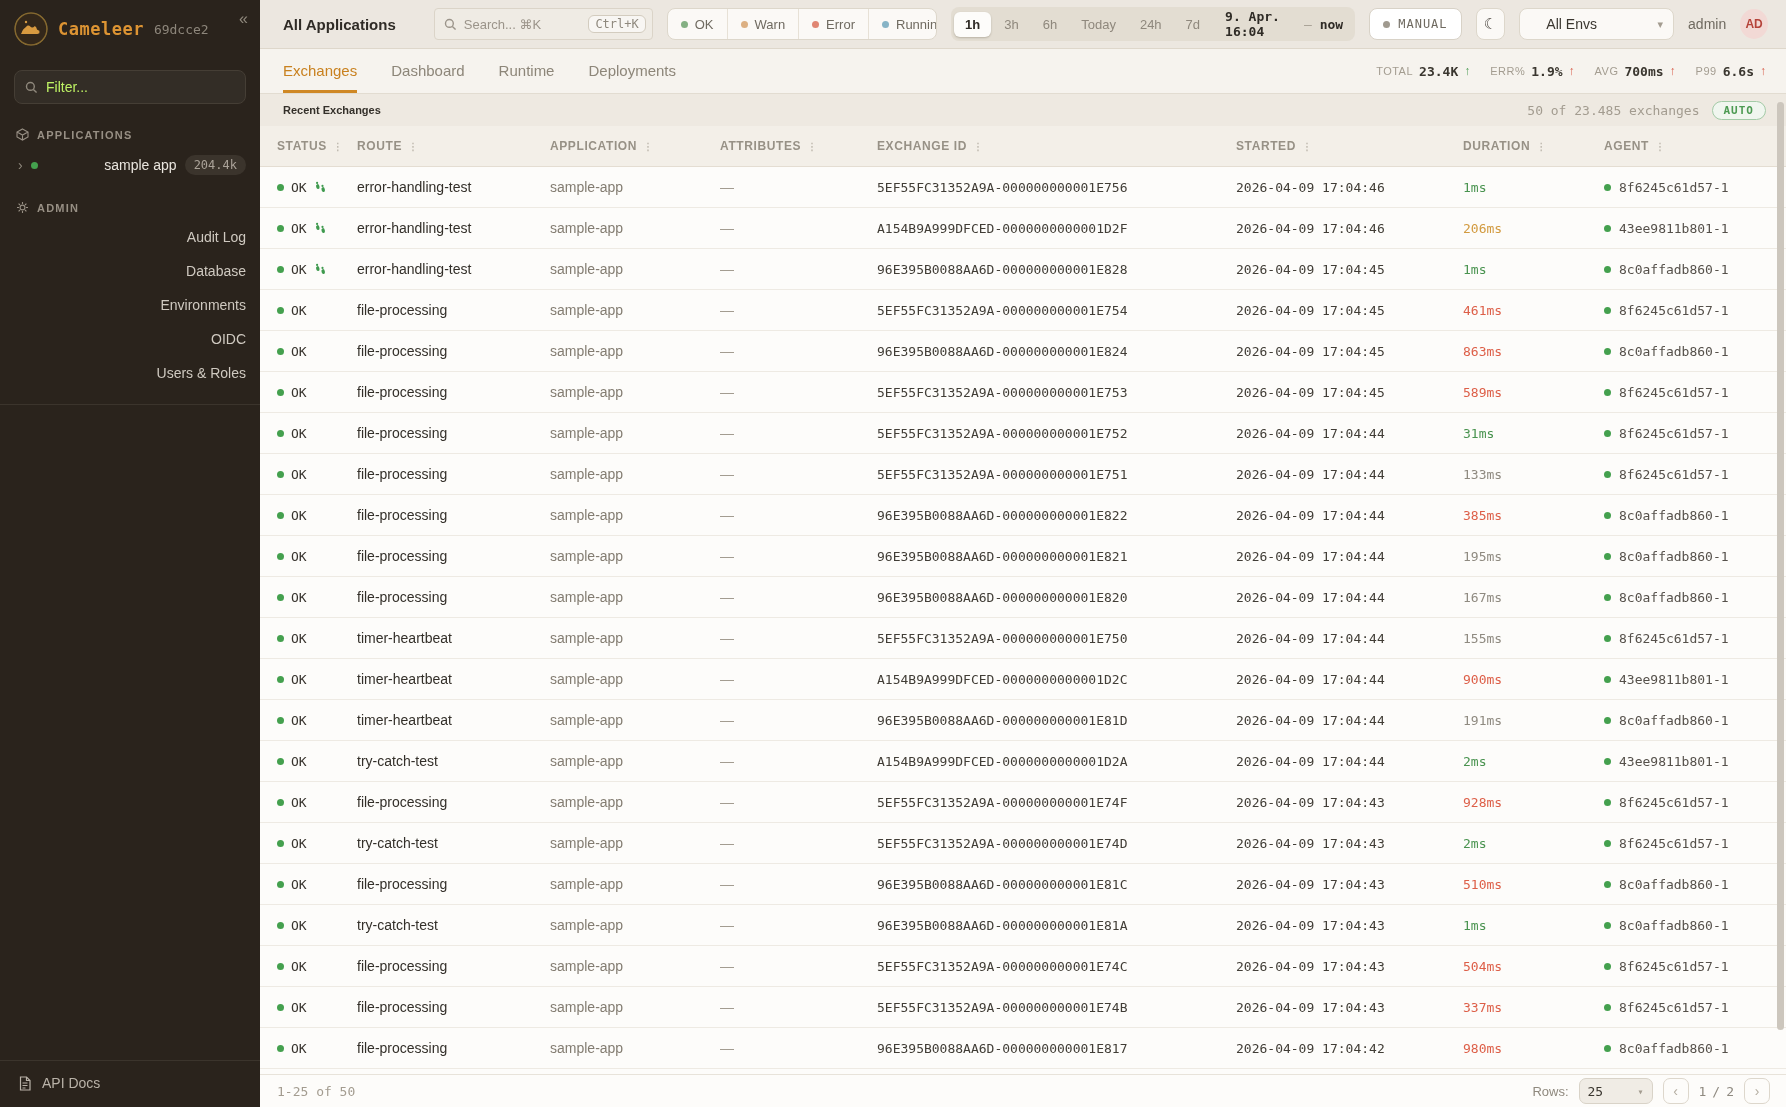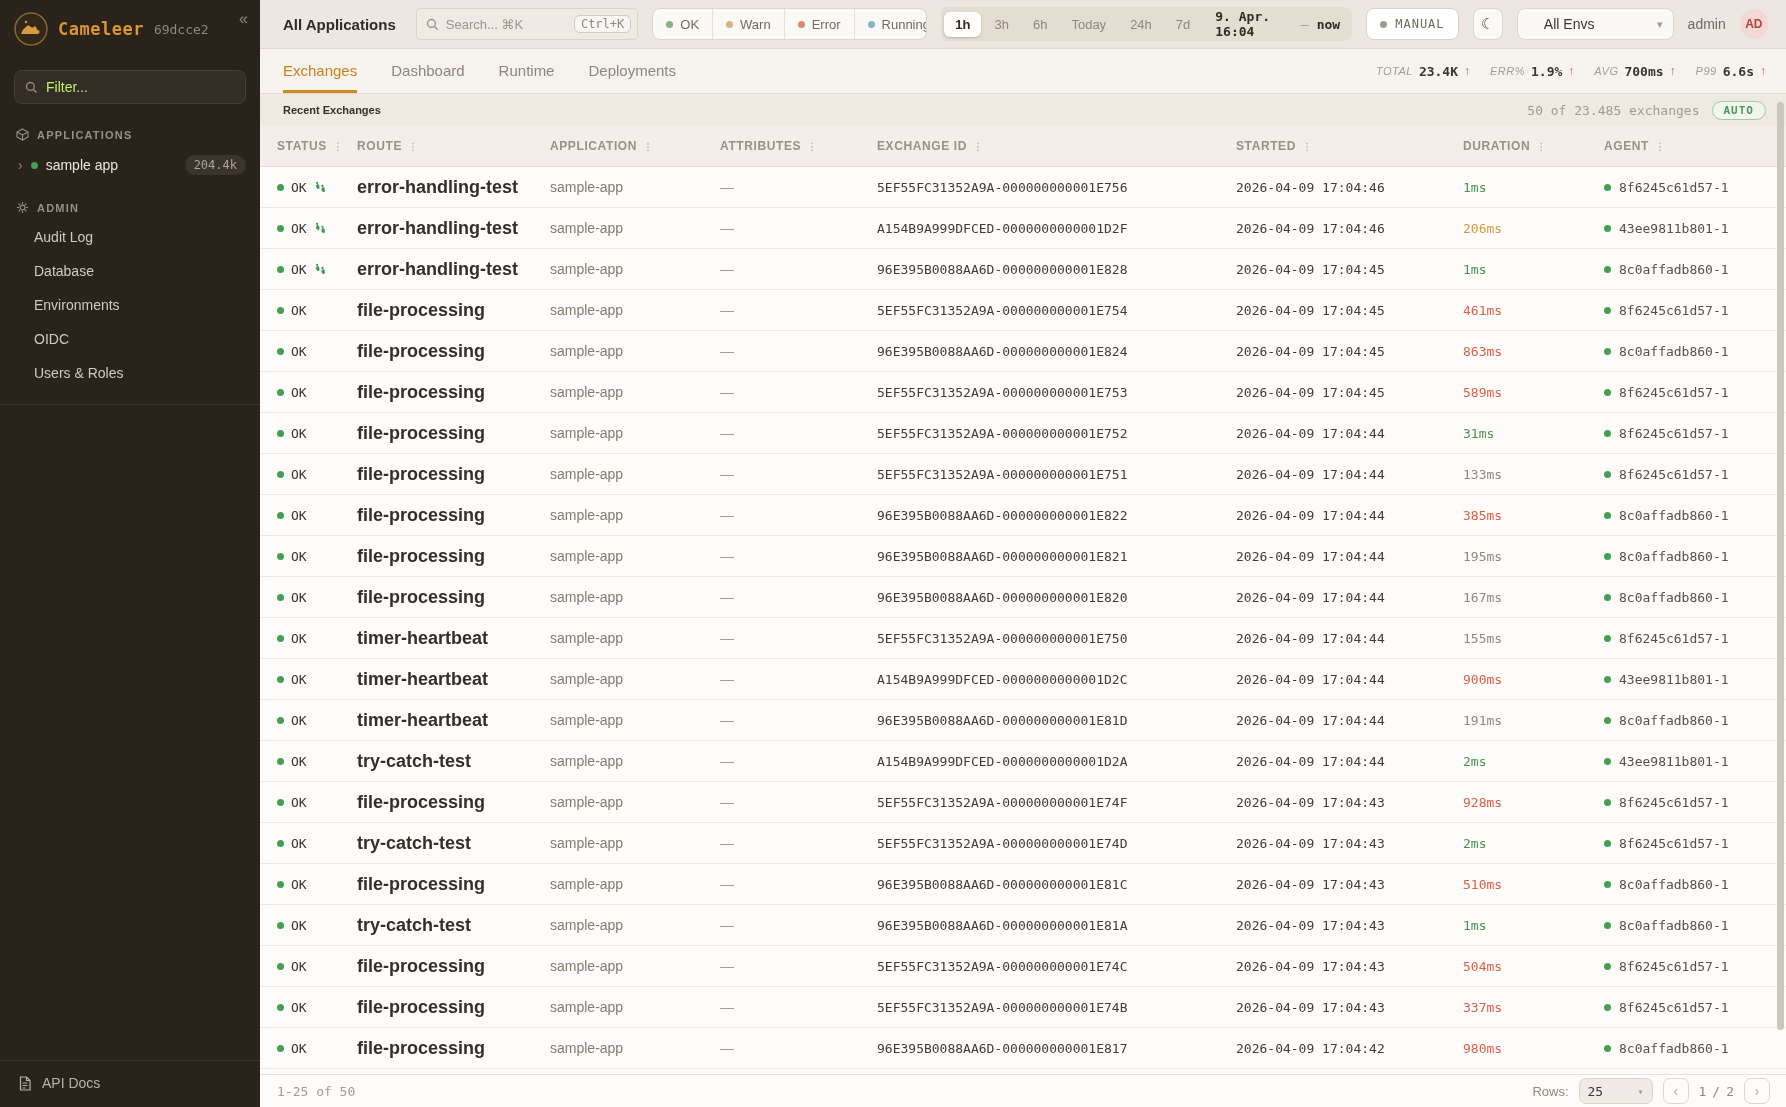--- a/index.html
+++ b/index.html
@@ -1,21 +1,21 @@
 <!DOCTYPE html>
 <html><head>
 <meta charset="utf-8">
 <style>
   html,body{margin:0;padding:0;width:1786px;height:1107px;overflow:hidden;
     font-family:"Liberation Sans",sans-serif;background:#fdfcfa;}
   .mono{font-family:"DejaVu Sans Mono",monospace;}
   .app{display:flex;width:1786px;height:1107px;}
 
   
-  .sidebar{width:260px;min-width:260px;height:100%;background:#2a231c;display:flex;flex-direction:column;position:relative;}
+  .sidebar{width:260px;min-width:260px;height:100%;background:#2a231c;display:flex;flex-direction:column;position:relative;text-align:right;}
   .side-top{display:flex;align-items:center;gap:10px;padding:12px 14px 10px 14px;}
   .logo-badge{width:34px;height:34px;border-radius:50%;flex:none;}
   .logo-word{font-family:"DejaVu Sans Mono",monospace;font-weight:bold;font-size:17px;color:#dd9433;letter-spacing:.5px;}
   .logo-hash{font-family:"DejaVu Sans Mono",monospace;font-size:13px;color:#8d867b;}
   .collapse{position:absolute;top:10px;right:12px;color:#8f887c;font-size:16px;cursor:pointer;}
   .filter-box{margin:14px 14px 6px 14px;height:32px;background:#332d26;border:1px solid #453e35;border-radius:8px;
     display:flex;align-items:center;gap:8px;padding:0 10px;color:#bef264;font-size:14px;}
   .side-section{display:flex;align-items:center;gap:8px;padding:18px 14px 6px 16px;
     color:#978f84;font-size:11px;font-weight:bold;letter-spacing:1.2px;}
   .app-row{display:flex;align-items:center;gap:8px;padding:8px 14px 8px 18px;cursor:pointer;}
@@ -28,21 +28,21 @@
   .side-bottom{margin-top:auto;border-top:1px solid #3b342c;padding:14px 16px 16px 18px;
     display:flex;align-items:center;gap:10px;color:#b9b2a8;font-size:14px;cursor:pointer;}
   .dot{width:7px;height:7px;border-radius:50%;display:inline-block;flex:none;}
   .dot-green{background:#44a04e;}
 
   
   .main{flex:1;display:flex;flex-direction:column;min-width:0;position:relative;}
 
   .topbar{height:48px;min-height:48px;background:#ece7e0;border-bottom:1px solid #ded7cb;
     display:flex;align-items:center;padding:0 18px 0 23px;gap:14px;}
-  .scope{font-size:15px;font-weight:bold;color:#2f2b26;margin-right:6px;white-space:nowrap;}
+  .scope{font-size:15px;font-weight:bold;color:#2f2b26;margin-right:24px;white-space:nowrap;}
   .searchbox{width:218px;height:30px;background:#efebe4;border:1px solid #dbd4c8;border-radius:4px;
     display:flex;align-items:center;gap:7px;padding:0 6px 0 9px;color:#9b948a;font-size:13px;cursor:text;}
   .searchbox .ph{flex:1;white-space:nowrap;overflow:hidden;}
   .kbd{font-family:"DejaVu Sans Mono",monospace;font-size:12px;color:#8f897e;border:1px solid #d3ccbf;
     border-radius:6px;padding:1px 6px;background:rgba(255,255,255,.55);}
   .chips{display:flex;height:30px;background:#fbf9f6;border:1px solid #ddd7cb;border-radius:8px;overflow:hidden;}
   .chip{display:flex;align-items:center;gap:7px;padding:0 13px;font-size:13px;color:#6f6a60;cursor:pointer;border-right:1px solid #e7e1d6;}
   .chip:last-child{border-right:none;}
   .seg{display:flex;align-items:center;background:#e3ddd2;border-radius:8px;height:34px;padding:0 12px 0 3px;gap:2px;}
   .range{padding:5px 11px;font-size:13px;color:#8f887d;border-radius:6px;cursor:pointer;white-space:nowrap;}
@@ -62,40 +62,40 @@
   .avatar{width:30px;height:30px;border-radius:50%;background:#f2d9d5;color:#b5433a;font-weight:bold;
     font-size:12px;display:flex;align-items:center;justify-content:center;cursor:pointer;}
 
   .tabbar{height:44px;min-height:44px;background:#f6f3ee;border-bottom:1px solid #e2dcd1;
     display:flex;align-items:stretch;padding:0 20px 0 23px;}
   .tabs{display:flex;gap:34px;}
   .tab{display:flex;align-items:center;font-size:15px;color:#8d8679;cursor:pointer;border-bottom:3px solid transparent;padding-top:2px;}
   .tab.active{color:#c9811f;border-bottom-color:#cf8825;}
   .stats{margin-left:auto;display:flex;align-items:center;gap:20px;}
   .stat{display:flex;align-items:center;gap:6px;}
-  .stat .sl{font-size:11px;color:#a39c90;letter-spacing:.5px;font-style:italic;}
+  .stat .sl{font-size:11px;color:#a39c90;letter-spacing:.5px;}
   .stat .sv{font-family:"DejaVu Sans Mono",monospace;font-size:13px;font-weight:bold;color:#3a362f;}
   .arrow-up-green{color:#4f9e57;font-size:12px;}
   .arrow-up-red{color:#d95f4c;font-size:12px;}
 
   .strip{height:32px;min-height:32px;background:#eee9e1;display:flex;align-items:center;padding:0 20px 0 23px;}
   .strip .title{font-size:11px;font-weight:bold;color:#34302a;}
   .strip .right{margin-left:auto;display:flex;align-items:center;gap:12px;}
   .summary{font-family:"DejaVu Sans Mono",monospace;font-size:13px;color:#a39c90;}
   .auto{font-family:"DejaVu Sans Mono",monospace;font-size:11px;font-weight:bold;letter-spacing:1px;color:#4c9a52;
     border:1px solid #a3cba7;background:#f0f6ef;border-radius:999px;padding:2px 11px;cursor:pointer;}
 
   .grid{display:grid;grid-template-columns:80px 193px 170px 157px 359px 227px 141px 1fr;align-items:center;padding-left:17px;}
   .thead{height:40px;min-height:40px;background:#f3efe8;border-bottom:1px solid #e4ddd2;}
   .th{display:flex;align-items:center;gap:6px;font-size:12px;font-weight:bold;color:#97918​6;color:#979186;letter-spacing:.6px;cursor:pointer;}
   .th .sort{color:#b5afa4;font-size:10px;opacity:.8;}
   .tbody{flex:1;overflow:hidden;background:#fdfcfa;}
   .trow{height:40px;border-bottom:1px solid #eeeae3;background:#fdfcfa;cursor:pointer;}
   .c-status{display:flex;align-items:center;gap:7px;font-family:"DejaVu Sans Mono",monospace;font-size:13px;color:#36322c;}
-  .c-route{font-size:18px;color:#332f29;white-space:nowrap;font-weight:bold;}
+  .c-route{font-size:14px;color:#332f29;white-space:nowrap;}
   .c-app{font-size:14px;color:#837c71;}
   .c-attr{font-size:14px;color:#a39c90;}
   .c-id,.c-start{font-family:"DejaVu Sans Mono",monospace;font-size:13px;color:#413d36;white-space:nowrap;}
   .c-dur{font-family:"DejaVu Sans Mono",monospace;font-size:13px;}
   .dur-green{color:#49934f;}.dur-amber{color:#d29a3f;}.dur-red{color:#dd5f48;}.dur-gray{color:#8f8a80;}
   .c-agent{display:flex;align-items:center;gap:8px;font-family:"DejaVu Sans Mono",monospace;font-size:13px;color:#55504a;white-space:nowrap;}
 
   .footer{height:32px;min-height:32px;background:#fdfcfa;border-top:1px solid #e8e3da;
     display:flex;align-items:center;padding:0 16px 0 17px;}
   .foot-range{font-family:"DejaVu Sans Mono",monospace;font-size:13px;color:#a39c90;}

